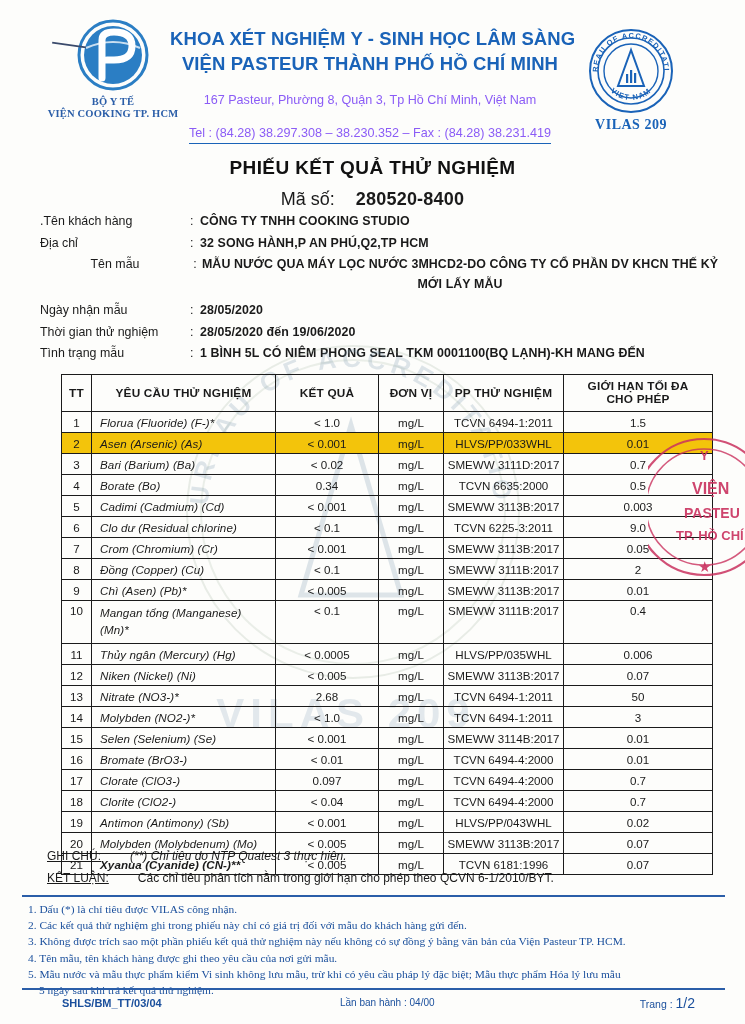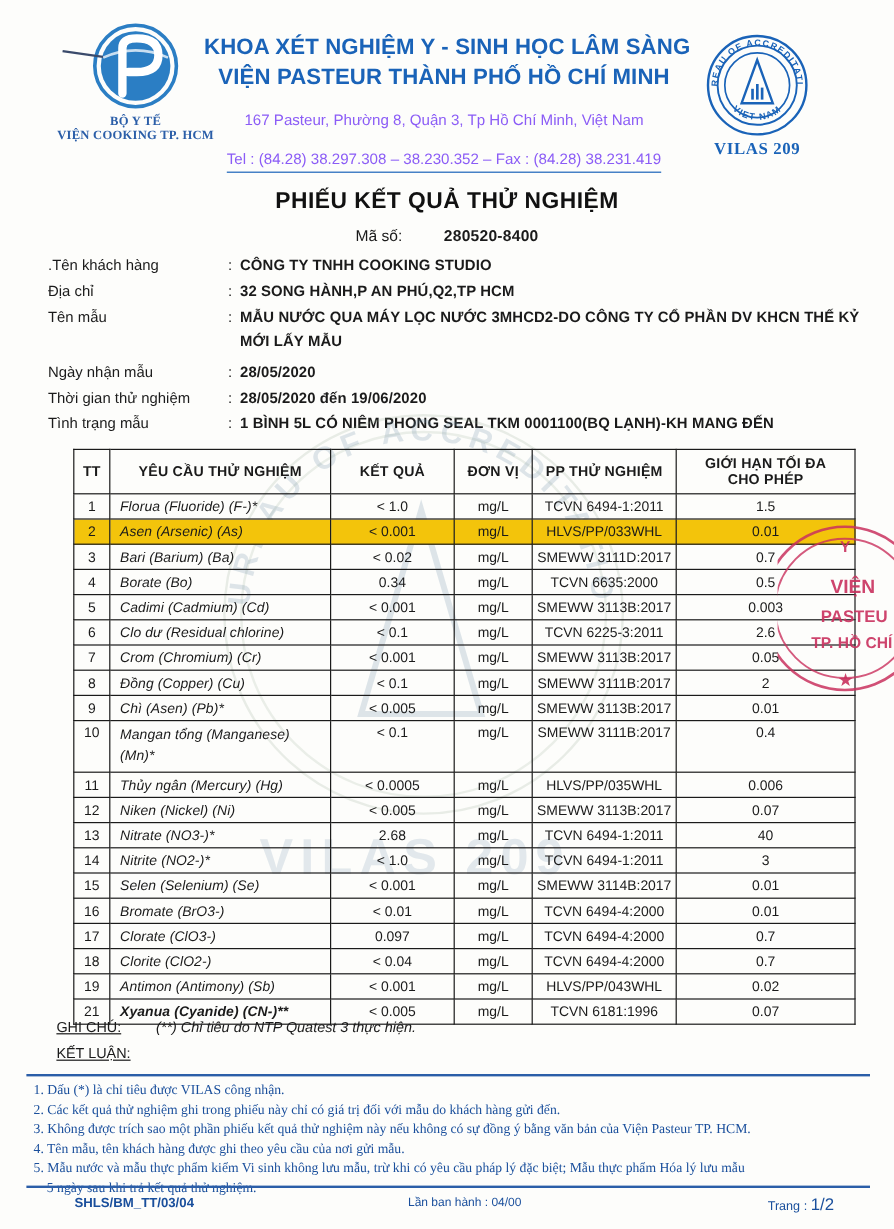--- a/index.html
+++ b/index.html
@@ -27,28 +27,28 @@
   .addr-underline{border-bottom:1.4px solid #1a63b8;display:inline-block;padding-bottom:1px;}
 
   .vilas-block{position:absolute;left:572px;top:20px;width:118px;text-align:center;}
   .vilas-seal{width:86px;height:86px;margin:0 auto;position:relative;}
   .vilas-text{font-family:"Liberation Serif","DejaVu Serif",serif;font-weight:bold;color:#1a63b8;
     font-size:14px;letter-spacing:.5px;margin-top:3px;}
 
   
   .doc-title{position:absolute;left:0;top:157px;width:745px;text-align:center;
     font-size:19px;font-weight:bold;letter-spacing:.4px;color:#111;}
-  .code-row{position:absolute;left:0;top:189px;width:745px;text-align:center;font-size:13px;}
+  .code-row{position:absolute;left:0;top:189px;width:745px;text-align:center;font-size:18px;}
   .code-row .lbl{display:inline-block;width:70px;text-align:left;}
   .code-row .val{font-weight:bold;letter-spacing:.2px;}
 
   
   .info{position:absolute;left:40px;top:212px;width:680px;font-size:12.4px;}
   .info-row{display:flex;align-items:flex-start;line-height:19.5px;margin-bottom:2px;}
-  .info-row.tall{margin-bottom:1px;}
+  .info-row.tall{margin-bottom:1px;text-align:center;}
   .info-label{width:150px;flex:0 0 150px;color:#1b1b1b;}
   .info-colon{width:10px;flex:0 0 10px;}
   .info-value{flex:1;font-weight:bold;letter-spacing:.1px;}
   .info-value .l2{display:block;}
   .sp-top{margin-top:7px;}
 
   
   .tbl-wrap{position:absolute;left:47px;top:374px;width:651px;padding-left:14px;}
   table{border-collapse:collapse;width:651px;font-size:11.6px;table-layout:fixed;}
   th,td{border:1px solid #1b1b1b;padding:0;}
@@ -279,21 +279,21 @@
             <td>mg/L</td>
             <td>SMEWW 3113B:2017</td>
             <td>0.003</td>
           </tr>
           <tr>
             <td>6</td>
             <td class="name">Clo dư (Residual chlorine)</td>
             <td>&lt; 0.1</td>
             <td>mg/L</td>
             <td>TCVN 6225-3:2011</td>
-            <td>2.6</td>
+            <td>9.0</td>
           </tr>
           <tr>
             <td>7</td>
             <td class="name">Crom (Chromium) (Cr)</td>
             <td>&lt; 0.001</td>
             <td>mg/L</td>
             <td>SMEWW 3113B:2017</td>
             <td>0.05</td>
           </tr>
           <tr>
@@ -338,25 +338,25 @@
             <td>mg/L</td>
             <td>SMEWW 3113B:2017</td>
             <td>0.07</td>
           </tr>
           <tr>
             <td>13</td>
             <td class="name">Nitrate (NO3-)*</td>
             <td>2.68</td>
             <td>mg/L</td>
             <td>TCVN 6494-1:2011</td>
-            <td>40</td>
+            <td>50</td>
           </tr>
           <tr>
             <td>14</td>
-            <td class="name">Nitrite (NO2-)*</td>
+            <td class="name">Molybden (NO2-)*</td>
             <td>&lt; 1.0</td>
             <td>mg/L</td>
             <td>TCVN 6494-1:2011</td>
             <td>3</td>
           </tr>
           <tr>
             <td>15</td>
             <td class="name">Selen (Selenium) (Se)</td>
             <td>&lt; 0.001</td>
             <td>mg/L</td>
@@ -387,20 +387,28 @@
             <td>TCVN 6494-4:2000</td>
             <td>0.7</td>
           </tr>
           <tr>
             <td>19</td>
             <td class="name">Antimon (Antimony) (Sb)</td>
             <td>&lt; 0.001</td>
             <td>mg/L</td>
             <td>HLVS/PP/043WHL</td>
             <td>0.02</td>
+          </tr>
+          <tr>
+            <td>20</td>
+            <td class="name">Molybden (Molybdenum) (Mo)</td>
+            <td>&lt; 0.005</td>
+            <td>mg/L</td>
+            <td>SMEWW 3113B:2017</td>
+            <td>0.07</td>
           </tr>
           <tr>
             <td>21</td>
             <td class="name bold">Xyanua (Cyanide) (CN-)**</td>
             <td>&lt; 0.005</td>
             <td>mg/L</td>
             <td>TCVN 6181:1996</td>
             <td>0.07</td>
           </tr>
         </tbody>
@@ -419,20 +427,21 @@
     </svg>
   </div>
 
   <div class="notes">
     <div class="note-line">
       <span class="note-key">GHI CHÚ:</span>
       <span class="note-val">(**) Chỉ tiêu do NTP Quatest 3 thực hiện.</span>
     </div>
     <div class="note-line">
       <span class="note-key">KẾT LUẬN:</span>
+      <span class="note-val plain">Các chỉ tiêu phân tích nằm trong giới hạn cho phép theo QCVN 6-1/2010/BYT.</span>
     </div>
   </div>
 
   <div class="rule"></div>
 
   <div class="legal" id="legal">
       <div>1. Dấu (*) là chỉ tiêu được VILAS công nhận.</div>
       <div>2. Các kết quả thử nghiệm ghi trong phiếu này chỉ có giá trị đối với mẫu do khách hàng gửi đến.</div>
       <div>3. Không được trích sao một phần phiếu kết quả thử nghiệm này nếu không có sự đồng ý bằng văn bản của Viện Pasteur TP. HCM.</div>
       <div>4. Tên mẫu, tên khách hàng được ghi theo yêu cầu của nơi gửi mẫu.</div>

